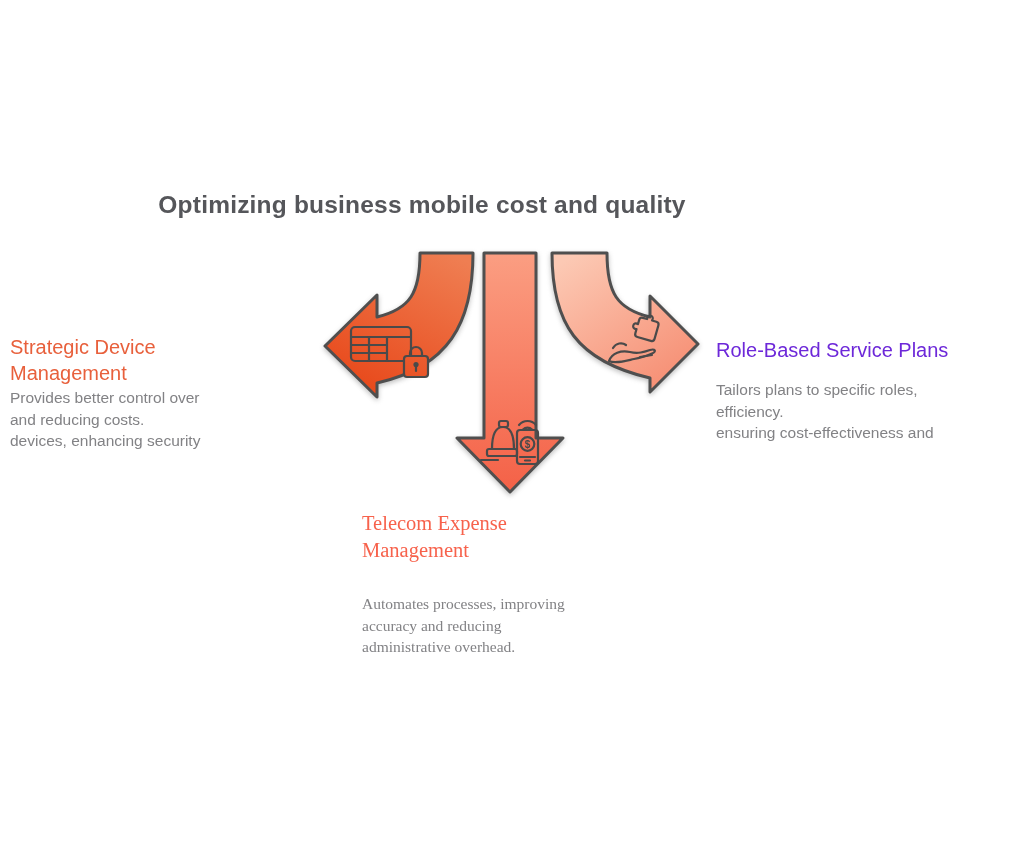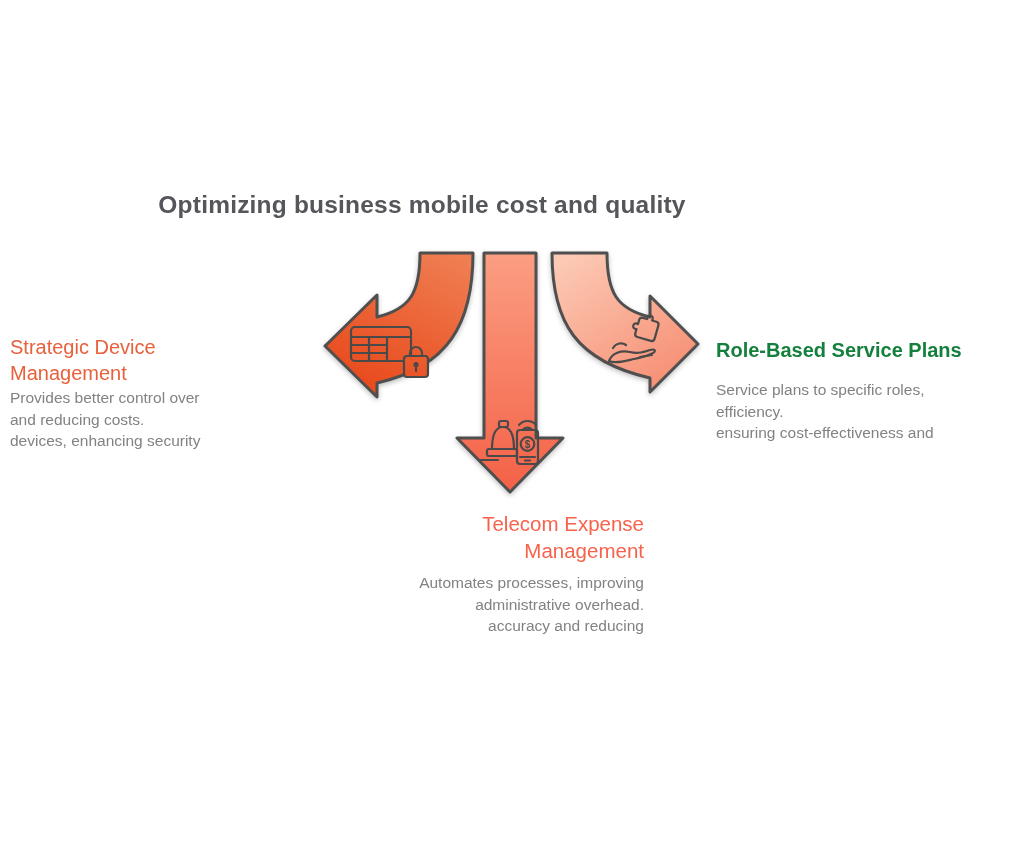--- a/index.html
+++ b/index.html
@@ -13,25 +13,25 @@
   }
   .arrow-layer{position:absolute;left:0;top:0;}
   .arrows{filter:drop-shadow(0px 2px 2.5px rgba(110,110,110,0.45));}
   .text-block{position:absolute;}
   .heading{font-size:20px;line-height:26px;}
   .desc{font-size:15.5px;line-height:21.5px;color:#828285;}
   .tb-left{right:714px;top:334px;width:300px;text-align:left;}
   .tb-left .heading{color:#e8603c;}
   .tb-left .desc{margin-top:1px;}
   .tb-right{left:716px;top:337px;width:280px;text-align:left;}
-  .tb-right .heading{color:#15803d;font-weight:bold;}
+  .tb-right .heading{color:#6d28d9;}
   .tb-right .desc{margin-top:16px;}
-  .tb-center{left:344px;top:510px;width:300px;text-align:right;}
+  .tb-center{left:362px;top:510px;width:300px;text-align:left;font-family:Liberation Serif, serif;}
   .tb-center .heading{font-size:20.5px;line-height:27px;color:#f7624c;}
-  .tb-center .desc{margin-top:8px;}
+  .tb-center .desc{margin-top:29px;}
 </style>
 </head>
 <body>
 
 <div id="canvas">
 
   <div class="title">Optimizing business mobile cost and quality</div>
 
   <svg class="arrow-layer" width="1024" height="858" viewBox="0 0 1024 858">
     <defs>
@@ -100,31 +100,31 @@
       <div>and reducing costs.</div>
       <div>devices, enhancing security</div>
     </div>
   </div>
 
   <div class="text-block tb-right">
     <div class="heading">
       <div>Role-Based Service Plans</div>
     </div>
     <div class="desc">
-      <div>Service plans to specific roles,</div>
+      <div>Tailors plans to specific roles,</div>
       <div>efficiency.</div>
       <div>ensuring cost-effectiveness and</div>
     </div>
   </div>
 
   <div class="text-block tb-center">
     <div class="heading">
       <div>Telecom Expense</div>
       <div>Management</div>
     </div>
     <div class="desc">
       <div>Automates processes, improving</div>
+      <div>accuracy and reducing</div>
       <div>administrative overhead.</div>
-      <div>accuracy and reducing</div>
     </div>
   </div>
 
 </div>
 
 </body></html>

